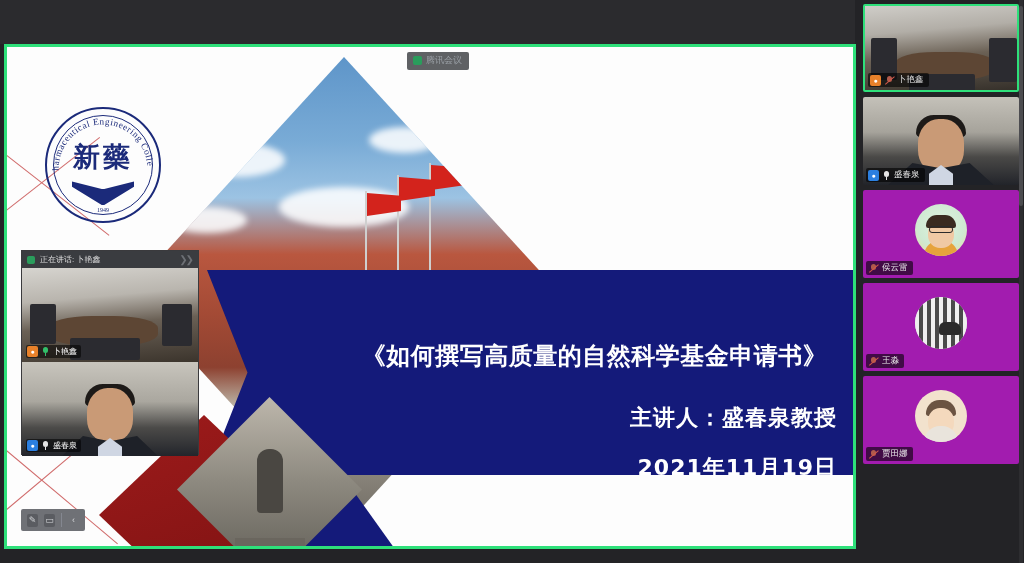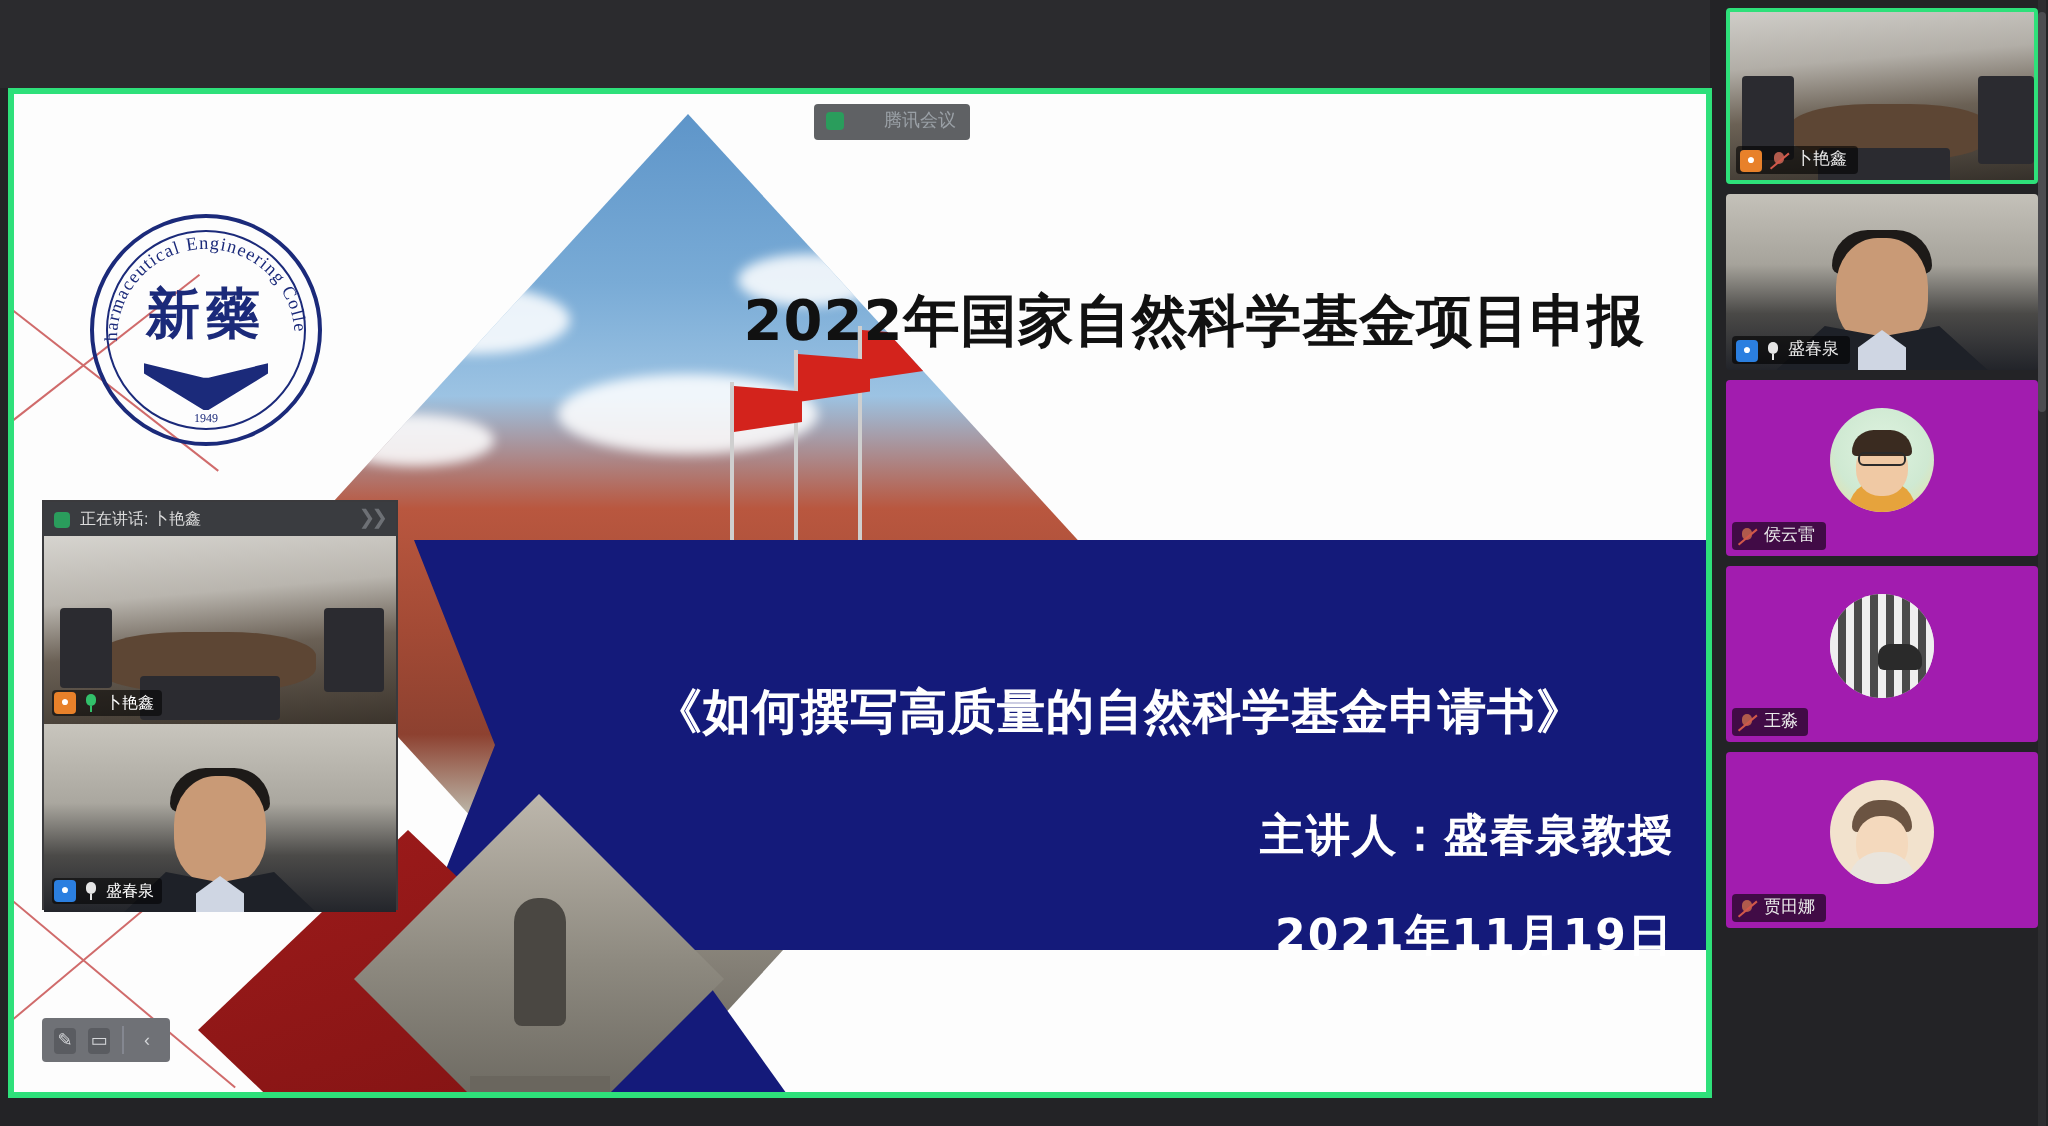--- a/index.html
+++ b/index.html
@@ -126,40 +126,40 @@
   .headline {
     position: absolute; left: 330px; top: 96px; width: 520px;
     color: #111; font-size: 28px; font-weight: 700; line-height: 1.28;
     text-align: center; letter-spacing: .5px;
     font-family: "DejaVu Sans", sans-serif;
   }
   .headline .ln2 { display: block; }
 
   .subtitle {
     position: absolute; left: 320px; top: 293px; width: 535px;
-    color: #fff; font-size: 24px; font-weight: 700; 
+    color: #fff; font-size: 24px; font-weight: 700; text-align: center;
     letter-spacing: .5px; font-family: "DejaVu Sans", sans-serif;
   }
   .speaker {
     position: absolute; right: 16px; top: 356px; width: 420px;
     color: #fff; font-size: 22px; font-weight: 700; text-align: right;
     letter-spacing: 1px; font-family: "DejaVu Sans", sans-serif;
   }
   .date {
     position: absolute; right: 16px; top: 406px; width: 420px;
     color: #fff; font-size: 22px; font-weight: 700; text-align: right;
     letter-spacing: 1px; font-family: "DejaVu Sans", sans-serif;
   }
 
   
   .watermark {
     position: absolute; left: 400px; top: 5px;
     background: rgba(60,62,66,.82); color: #9aa0a6;
     padding: 2px 7px 3px 6px; border-radius: 2px;
-    font-size: 9px; display: flex; align-items: center; gap: 20px;
+    font-size: 9px; display: flex; align-items: center; gap: 4px;
   }
   .wm-dot { width: 9px; height: 9px; border-radius: 2px; background: #2a9d5c; }
 
   
   .pip {
     position: absolute; left: 14px; top: 203px; width: 178px; height: 205px;
     background: #0d0d0f; border: 1px solid #3a3a3d;
   }
   .pip-head {
     height: 17px; background: #3a3c40; display: flex; align-items: center;
@@ -344,21 +344,20 @@
                 </defs>
               <text><textPath href="#arcp" startOffset="50%" text-anchor="middle">Pharmaceutical Engineering College</textPath></text>
             </svg>
           </div>
           <div class="seal-cn">新藥</div>
           <div class="seal-book"></div>
           <div class="seal-year">1949</div>
         </div>
 
         <div class="headline">
-          <span>2022年国家自然科学基金项目申报</span>
         </div>
         <div class="subtitle">《如何撰写高质量的自然科学基金申请书》</div>
         <div class="speaker">主讲人：盛春泉教授</div>
         <div class="date">2021年11月19日</div>
 
         <div class="watermark">
           <span class="wm-dot"></span>
           <span>腾讯会议</span>
         </div>
 

